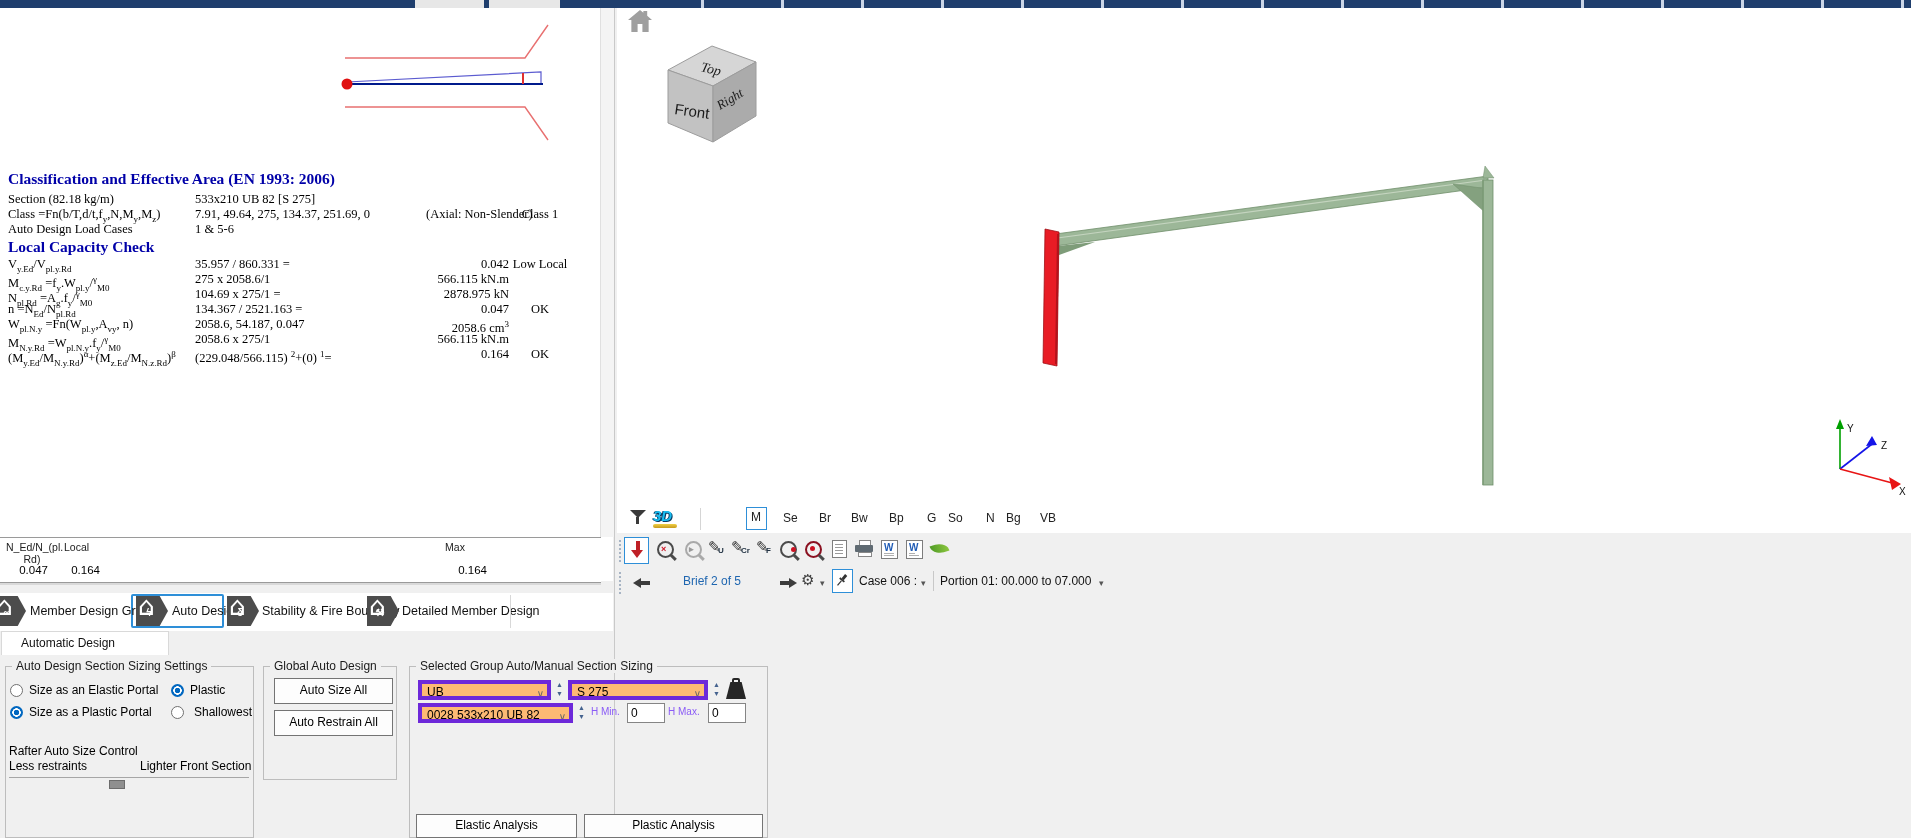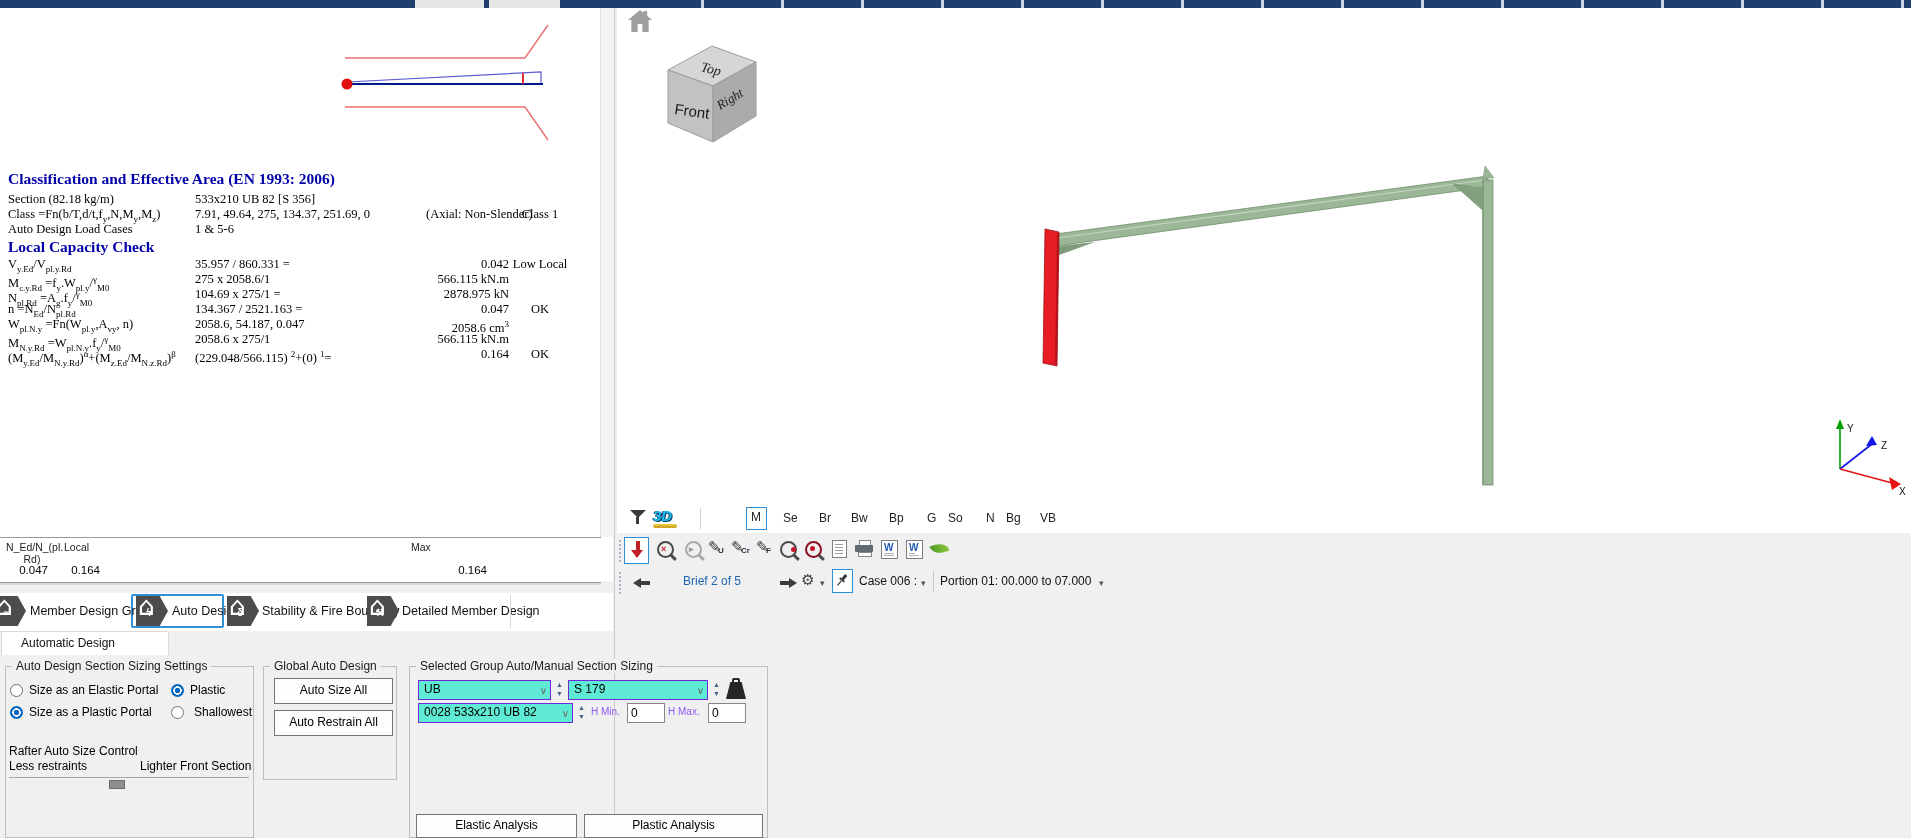--- a/index.html
+++ b/index.html
@@ -52,21 +52,21 @@
   #subtab span{position:absolute;left:19px;top:4px;font-size:12px;color:#111}
   
   .gbox{position:absolute;border:1px solid #bdbdbd}
   .gtitle{position:absolute;top:-8px;left:6px;background:#f0f0f0;padding:0 4px;font-size:12px;color:#1a1a1a;white-space:nowrap}
   .radio{position:absolute;width:13px;height:13px;border-radius:50%}
   .radio.off{background:#fff;border:1px solid #707070;box-sizing:border-box}
   .radio.on{background:radial-gradient(circle,#0067c0 0 2.5px,#fff 3px 4px,#0067c0 4.5px)}
   .rlabel{position:absolute;font-size:12px;color:#000;white-space:nowrap}
   .wbtn{position:absolute;background:#fdfdfd;border:1px solid #747474;box-sizing:border-box;
         font-size:12px;text-align:center;color:#000;padding-top:4px;cursor:default}
-  .combo{position:absolute;height:20px;background:#5eead4;border:1px solid #6d28d9;box-sizing:border-box;
+  .combo{position:absolute;height:20px;background:#fdba74;border:4px solid #6d28d9;box-sizing:border-box;
          font-size:12px;line-height:17px;padding:0 8px 0 5px;white-space:nowrap;overflow:hidden}
   .combo .caret{position:absolute;right:3px;top:1px;font-size:10px;color:#666}
   .spin{position:absolute;width:13px;height:20px;text-align:center}
   .spin i{display:block;font-style:normal;font-size:7px;line-height:9px;color:#44628e}
   .tinput{position:absolute;width:38px;height:20px;border:1px solid #858585;background:#fff;
           font-size:12px;padding:1px 3px;box-sizing:border-box;font-family:inherit}
   .flabel{position:absolute;font-size:10px;color:#8b5cf6;white-space:nowrap}
   
   #slider-track{position:absolute;left:3px;top:110px;width:240px;height:1px;background:#a6a6a6}
   #slider-handle{position:absolute;left:103px;top:113px;width:14px;height:7px;background:#8f8f8f;border:1px solid #6c6c6c}
@@ -156,21 +156,21 @@
   <path d="M12,67 L206,57 L206,69" fill="none" stroke="#5b5bd0" stroke-width="1.2"></path>
   <line x1="12" y1="69" x2="208" y2="69" stroke="#001a8c" stroke-width="2"></line>
   <line x1="188" y1="58" x2="188" y2="69" stroke="#e03030" stroke-width="2"></line>
   <circle cx="12" cy="69" r="5.5" fill="#e01010"></circle>
 </svg>
 
 <div class="rpt-h" style="top:170px">Classification and Effective Area (EN 1993: 2006)</div>
 
 <div class="rrow" style="top:192px">
   <span class="rc f">Section (82.18 kg/m)</span>
-  <span class="rc c">533x210 UB 82 [S 356]</span>
+  <span class="rc c">533x210 UB 82 [S 275]</span>
 </div>
 <div class="rrow" style="top:207px">
   <span class="rc f">Class =Fn(b/T,d/t,f<sub>y</sub>,N,M<sub>y</sub>,M<sub>z</sub>)</span>
   <span class="rc c">7.91, 49.64, 275, 134.37, 251.69, 0</span>
   <span class="rc e">(Axial: Non-Slender)</span>
   <span class="rc s">Class 1</span>
 </div>
 <div class="rrow" style="top:222px">
   <span class="rc f">Auto Design Load Cases</span>
   <span class="rc c">1 &amp; 5-6</span>
@@ -216,21 +216,21 @@
   <span class="rc r">0.164</span>
   <span class="rc s">OK</span>
 </div>
 
 <div class="abs" id="sumtable">
   <span style="left:6px;top:3px;width:52px;text-align:center">
     <span style="position:static">N_Ed/N_(pl.</span><br>
     <span style="position:static">Rd)</span>
   </span>
   <span style="left:64px;top:3px">Local</span>
-  <span style="left:411px;top:3px;width:60px;text-align:left">Max</span>
+  <span style="left:425px;top:3px;width:60px;text-align:center">Max</span>
   <span class="sum-val" style="left:8px;top:26px;width:40px;text-align:right">0.047</span>
   <span class="sum-val" style="left:64px;top:26px;width:36px;text-align:right">0.164</span>
   <span class="sum-val" style="left:425px;top:26px;width:62px;text-align:right">0.164</span>
 </div>
 
 <div class="abs" id="tabbar">
   <div id="tab-sel"></div>
 
   <div class="hbadge" style="left:-6px">
     <span class="house">⌂</span>
@@ -290,21 +290,21 @@
   <span class="gtitle">Selected Group Auto/Manual Section Sizing</span>
 
   <div class="combo" style="left:8px;top:13px;width:133px">
     <span>UB</span><span class="caret">∨</span>
   </div>
   <div class="spin" style="left:143px;top:13px">
       <i>▲</i>
       <i>▼</i>
     </div>
   <div class="combo" style="left:158px;top:13px;width:140px">
-    <span>S 179</span><span class="caret">∨</span>
+    <span>S 275</span><span class="caret">∨</span>
   </div>
   <div class="spin" style="left:300px;top:13px">
       <i>▲</i>
       <i>▼</i>
     </div>
   <div class="weight" style="left:316px;top:10px">
     <span class="handle"></span>
       <span class="bodyw"></span>
   </div>
 

